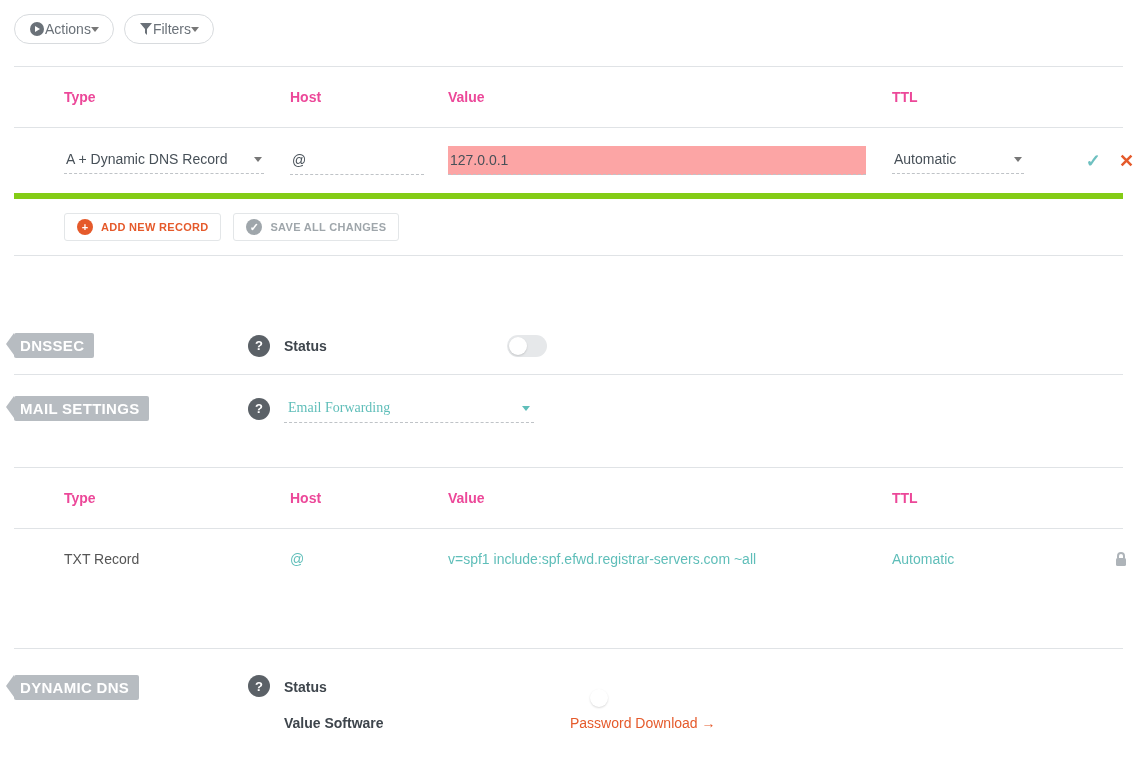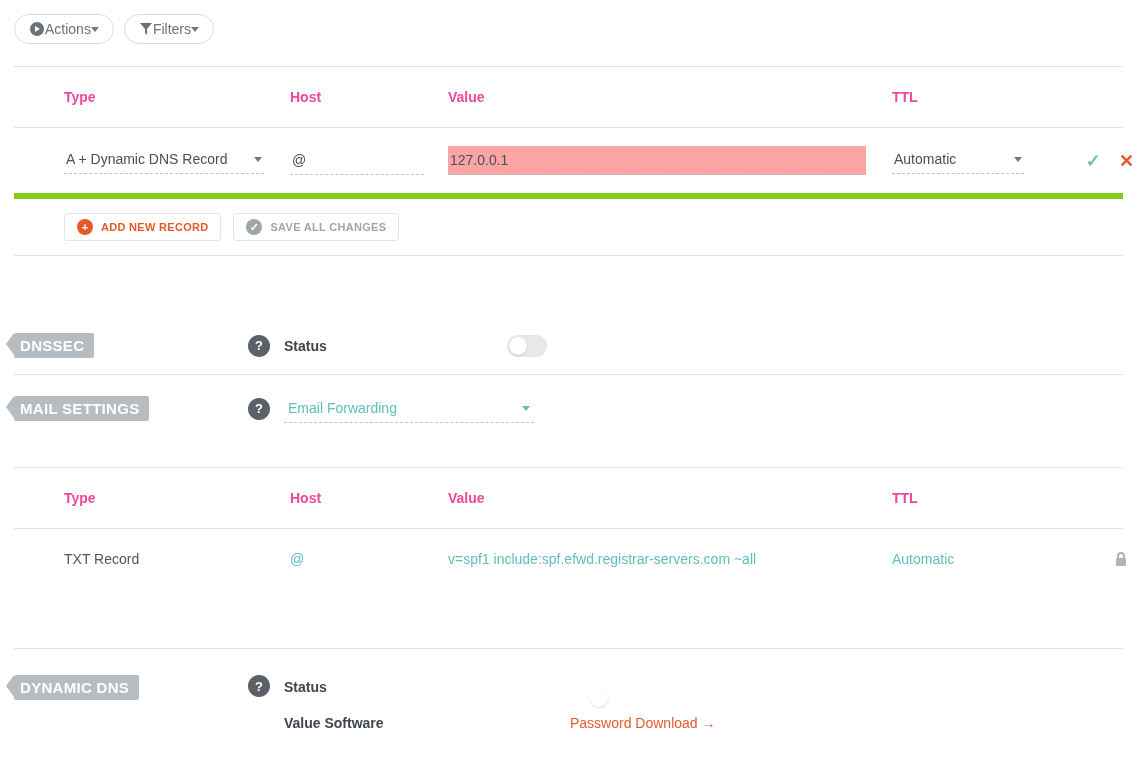--- a/index.html
+++ b/index.html
@@ -160,20 +160,21 @@
 
 .mail-select {
   display: flex;
   align-items: center;
   justify-content: space-between;
   border-bottom: 1px dashed #bfc3c7;
   padding: 6px 4px 6px 4px;
   color: #5fbeb9;
   width: 250px;
   cursor: pointer;
+  font-family: Liberation Serif, serif;
 }
 .mail-select .caret2 { width: 0; height: 0; border-left: 4px solid transparent; border-right: 4px solid transparent; border-top: 5px solid #5fbeb9; }
 
 .spacer38 { height: 38px; }
 
 .data-row {
   display: grid;
   grid-template-columns: 50px 226px 158px 444px 174px 84px;
   align-items: center;
   padding: 22px 0;

